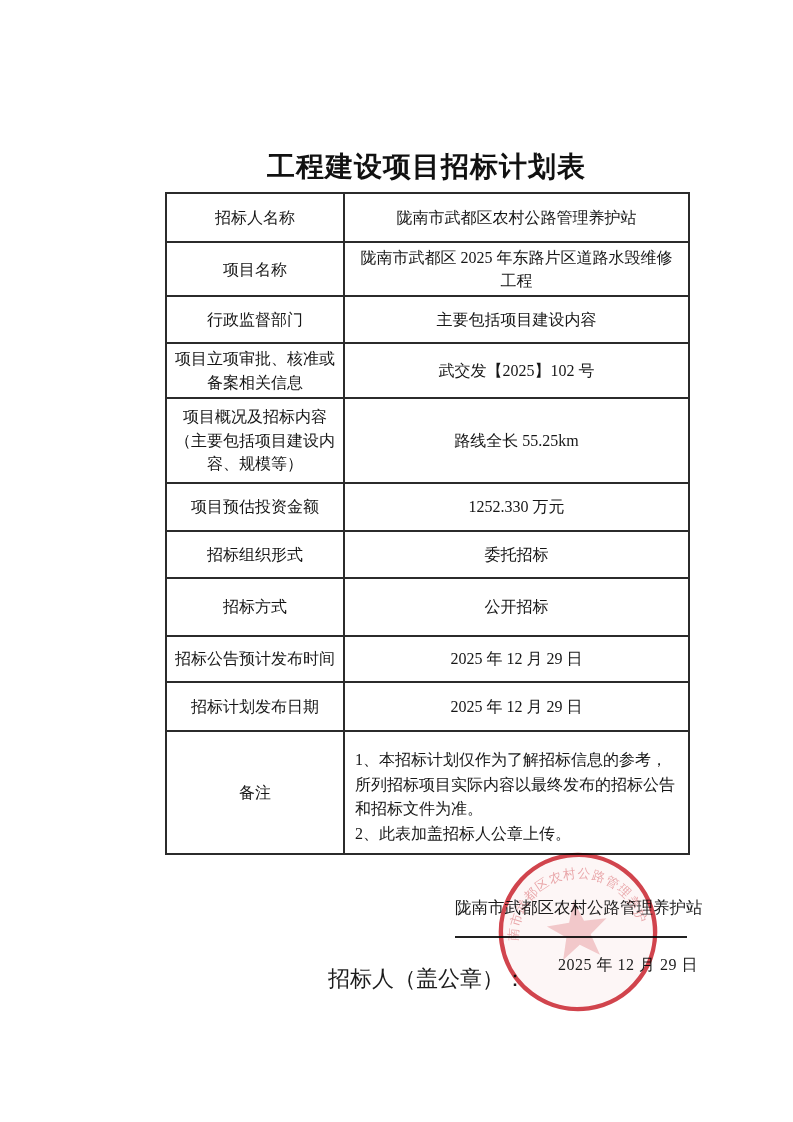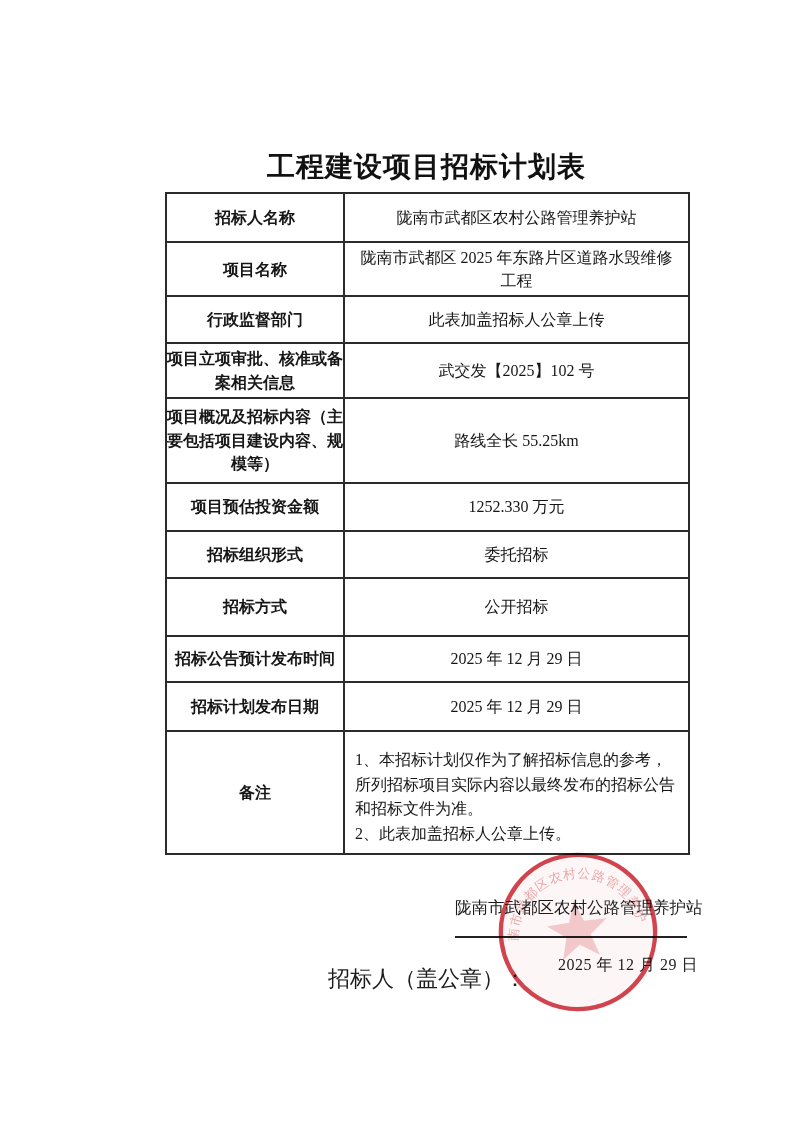--- a/index.html
+++ b/index.html
@@ -45,22 +45,21 @@
     border: 2px solid #2b2b2b;
     font-size: 16px;
     line-height: 1.45;
     text-align: center;
     vertical-align: middle;
     padding: 3px 8px;
     color: #161616;
     word-break: break-all;
   }
   table.plan td.cell-label {
-    padding: 3px 0;
-    font-weight: bold;
+    padding: 3px 8px;
   }
   table.plan tr:nth-child(1)  { height: 49px; }
   table.plan tr:nth-child(2)  { height: 46px; }
   table.plan tr:nth-child(3)  { height: 47px; }
   table.plan tr:nth-child(4)  { height: 50px; }
   table.plan tr:nth-child(5)  { height: 85px; }
   table.plan tr:nth-child(6)  { height: 48px; }
   table.plan tr:nth-child(7)  { height: 47px; }
   table.plan tr:nth-child(8)  { height: 58px; }
   table.plan tr:nth-child(9)  { height: 46px; }
@@ -133,21 +132,21 @@
       <tr>
         <td class="cell-label">招标人名称</td>
         <td class="cell-value">陇南市武都区农村公路管理养护站</td>
       </tr>
       <tr>
         <td class="cell-label">项目名称</td>
         <td class="cell-value">陇南市武都区 2025 年东路片区道路水毁维修工程</td>
       </tr>
       <tr>
         <td class="cell-label">行政监督部门</td>
-        <td class="cell-value">此表加盖招标人公章上传</td>
+        <td class="cell-value">主要包括项目建设内容</td>
       </tr>
       <tr>
         <td class="cell-label">项目立项审批、核准或备案相关信息</td>
         <td class="cell-value">武交发【2025】102 号</td>
       </tr>
       <tr>
         <td class="cell-label">项目概况及招标内容（主要包括项目建设内容、规模等）</td>
         <td class="cell-value">路线全长 55.25km</td>
       </tr>
       <tr>

